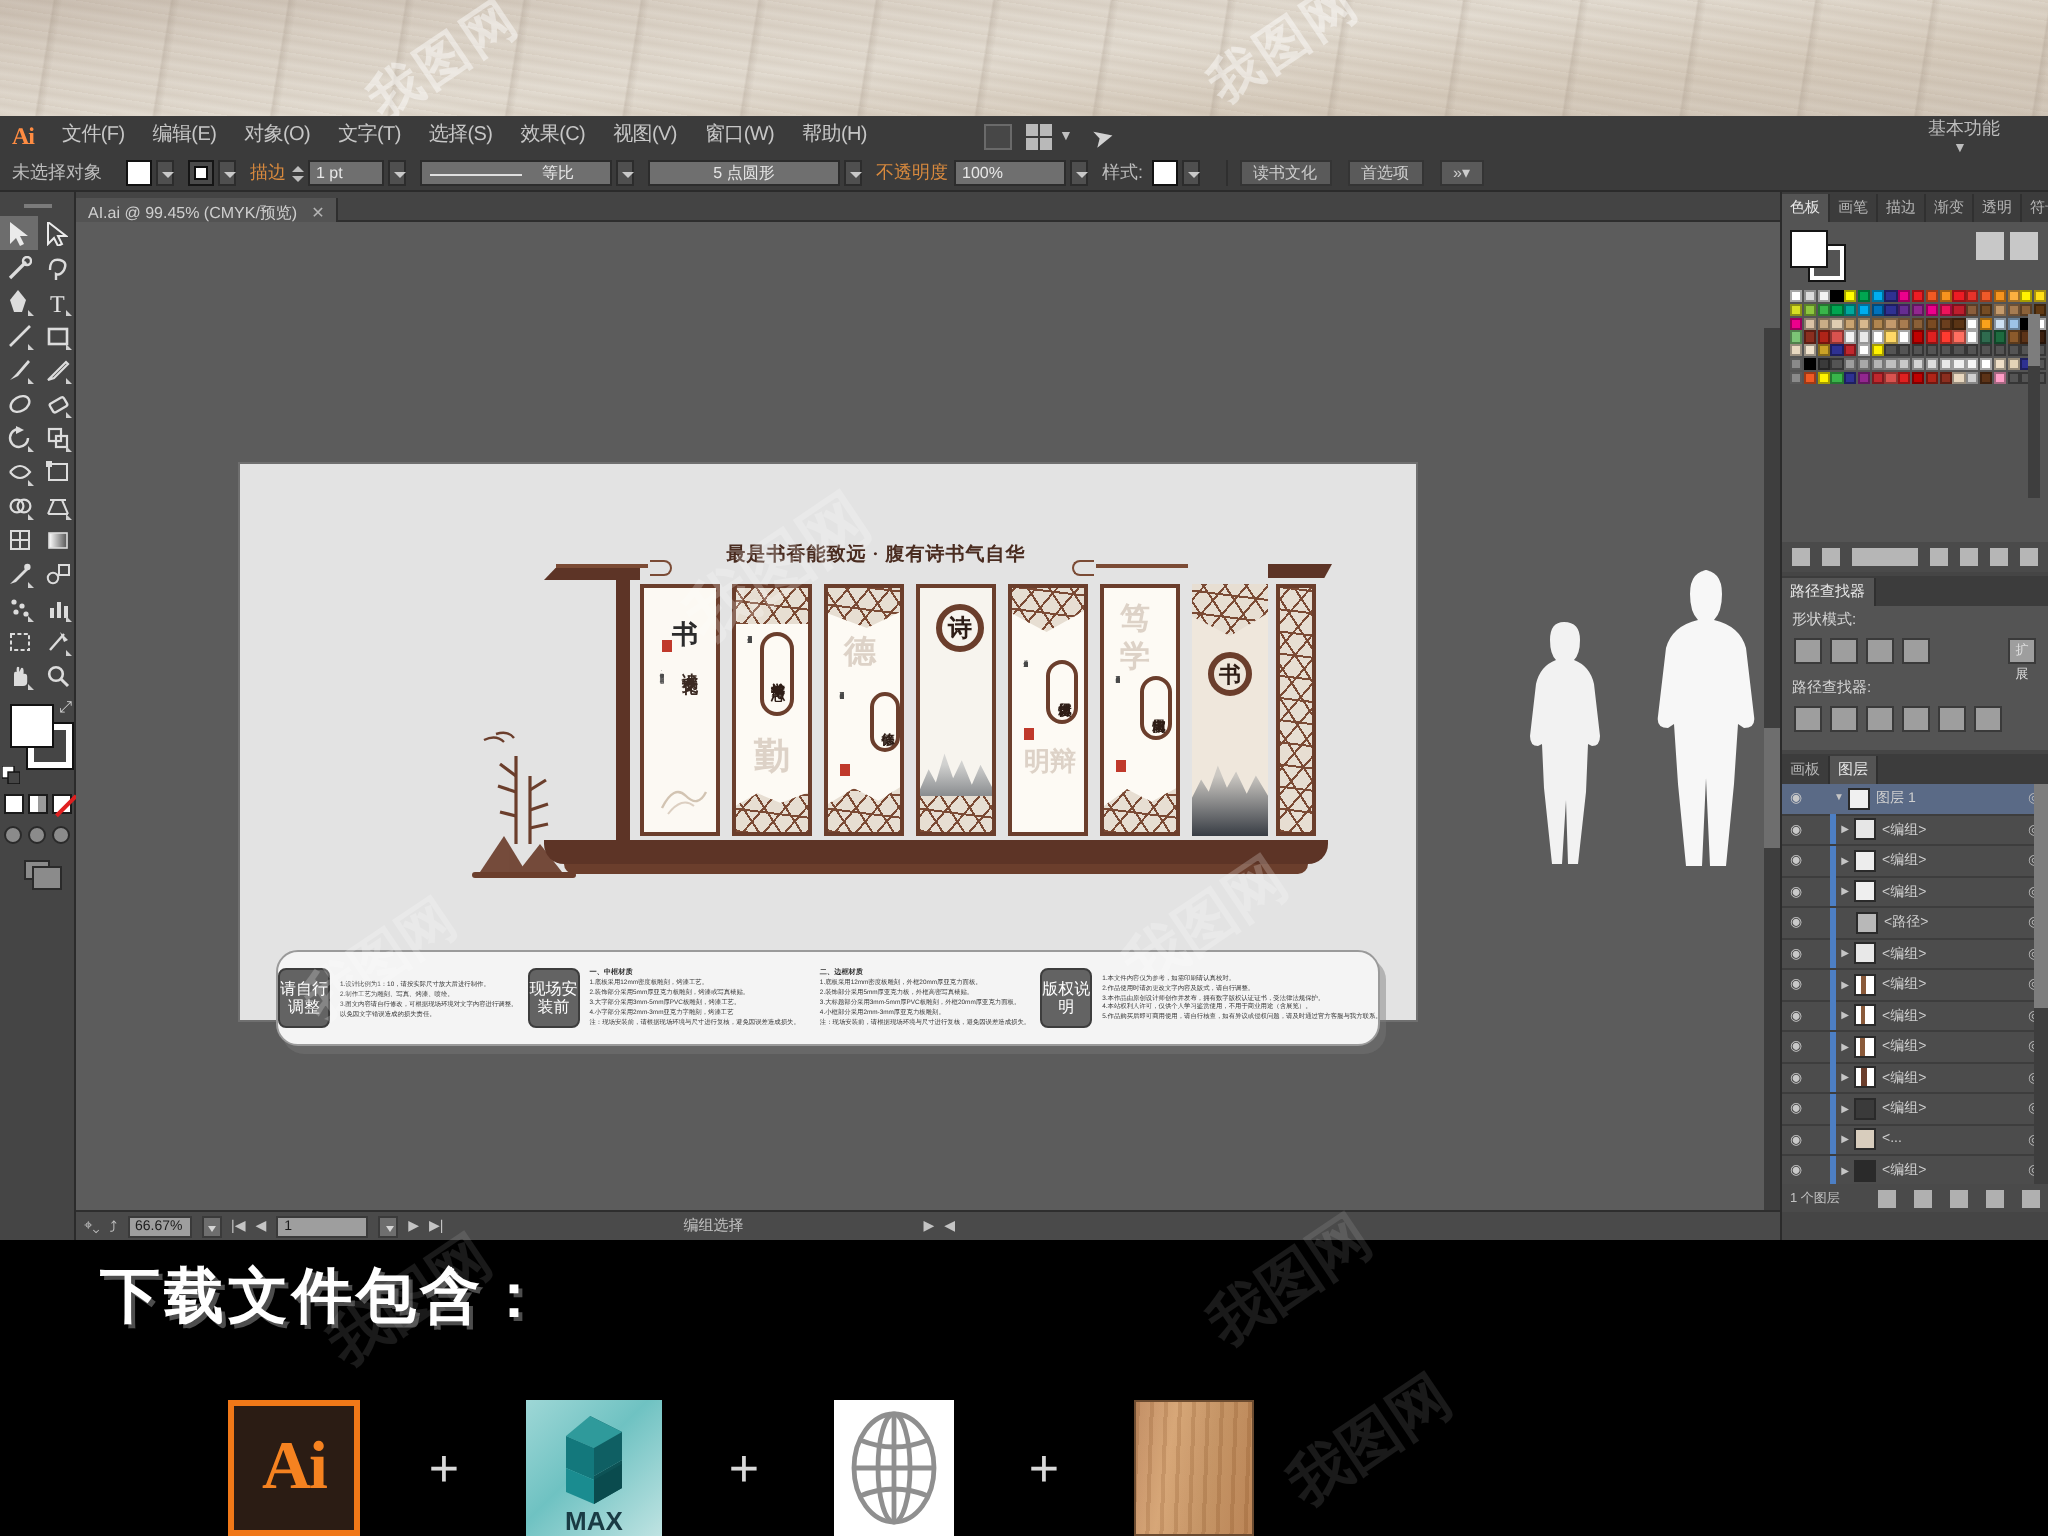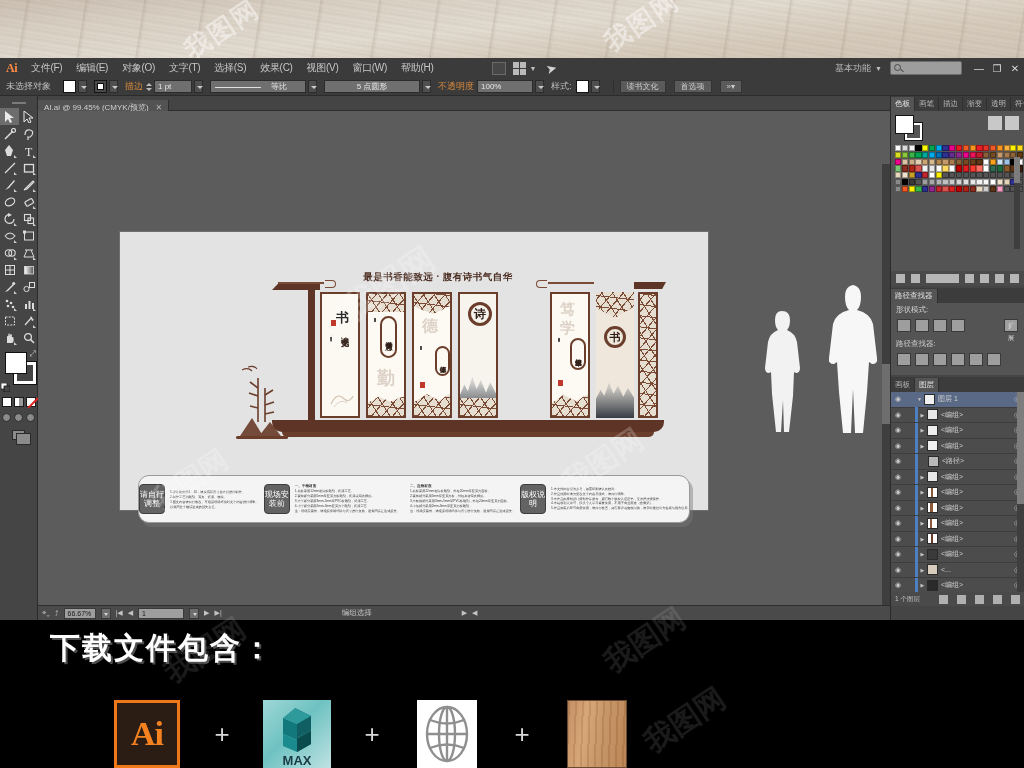--- a/index.html
+++ b/index.html
@@ -43,21 +43,21 @@
   }
   .ai-logo {
     color: #ff8c42; font-size: 12px; font-weight: bold;
     font-family: "Liberation Serif", serif; padding: 0 7px 0 6px;
     letter-spacing: -0.5px;
   }
   .menu-item {
     color: #c6c6c6; font-size: 10px; padding: 16px 7px; line-height: 20px;
     white-space: nowrap; letter-spacing: -0.3px;
   }
-  .menubar-right { margin-left: auto; display: flex; align-items: center; height: 20px; }
+  .menubar-right { margin-left: auto; display: flex; align-items: center; height: 20px; flex-direction: column; }
   .mb-box { width: 14px; height: 13px; border: 1px solid #6a6a6a; margin-right: 7px; background: #474747; }
   .mb-arrange { display:flex; align-items:center; margin-right: 10px; }
   .mb-arrange .grid4 {
     width: 13px; height: 13px; background: #b9b9b9;
     background-image: linear-gradient(#3b3b3b,#3b3b3b);
     background-size: 100% 1px; background-repeat: no-repeat;
     background-position: 0 6px; position: relative;
   }
   .mb-arrange .grid4::after {
     content:''; position:absolute; left:6px; top:0; width:1px; height:13px; background:#3b3b3b;
@@ -739,20 +739,27 @@
           <div class="vtext" style="left:5px; top:50px; height:42px;">修身齐家治国平天下格物致知诚意正心温故而知新可以为师矣</div>
           <div class="seal" style="left:6px; bottom:28px;"></div>
         </div>
 
         <div class="panel" style="left:238px; width:40px; height:126px; background:#f7f4ee;">
           <div class="circle-seal" style="left:8px; top:8px; width:24px; height:24px; font-size:12px; border-width:3px;">诗</div>
           <div class="ink-mountain"></div>
           <div class="brick" style="position:absolute; left:0; bottom:0; width:100%; height:18px;"></div>
         </div>
 
+        <div class="panel" style="left:284px; width:40px; height:126px;">
+          <div class="brick" style="position:absolute; left:0; top:0; width:100%; height:22px; clip-path:polygon(0 0,100% 0,100% 52%,48% 100%,0 58%);"></div>
+          <div class="circle-seal" style="left:17px; top:36px; width:16px; height:32px; border-radius:8px; font-size:6.5px; writing-mode:vertical-rl;">博思慎行</div>
+          <div class="vtext" style="left:5px; top:34px; height:44px;">博学之审问之慎思之明辨之笃行之学然后知不足教然后知困</div>
+          <div class="ghost-char" style="left:6px; bottom:26px; font-size:13px;">明辩</div>
+          <div class="seal" style="left:6px; bottom:46px;"></div>
+        </div>
 
         <div class="panel" style="left:330px; width:40px; height:126px;">
           <div class="ghost-char" style="left:8px; top:6px; font-size:15px;">笃学</div>
           <div class="circle-seal" style="left:18px; top:44px; width:16px; height:32px; border-radius:8px; font-size:6.5px; writing-mode:vertical-rl;">审问慎思</div>
           <div class="vtext" style="left:5px; top:42px; height:44px;">敏而好学不耻下问三人行必有我师焉择其善者而从之</div>
           <div class="brick" style="position:absolute; left:0; bottom:0; width:100%; height:26px; clip-path:polygon(0 50%,32% 18%,66% 42%,100% 16%,100% 100%,0 100%);"></div>
           <div class="seal" style="left:6px; bottom:30px;"></div>
         </div>
 
         <div class="panel" style="left:376px; width:38px; height:126px; background:#efe7dc; border:none;">

